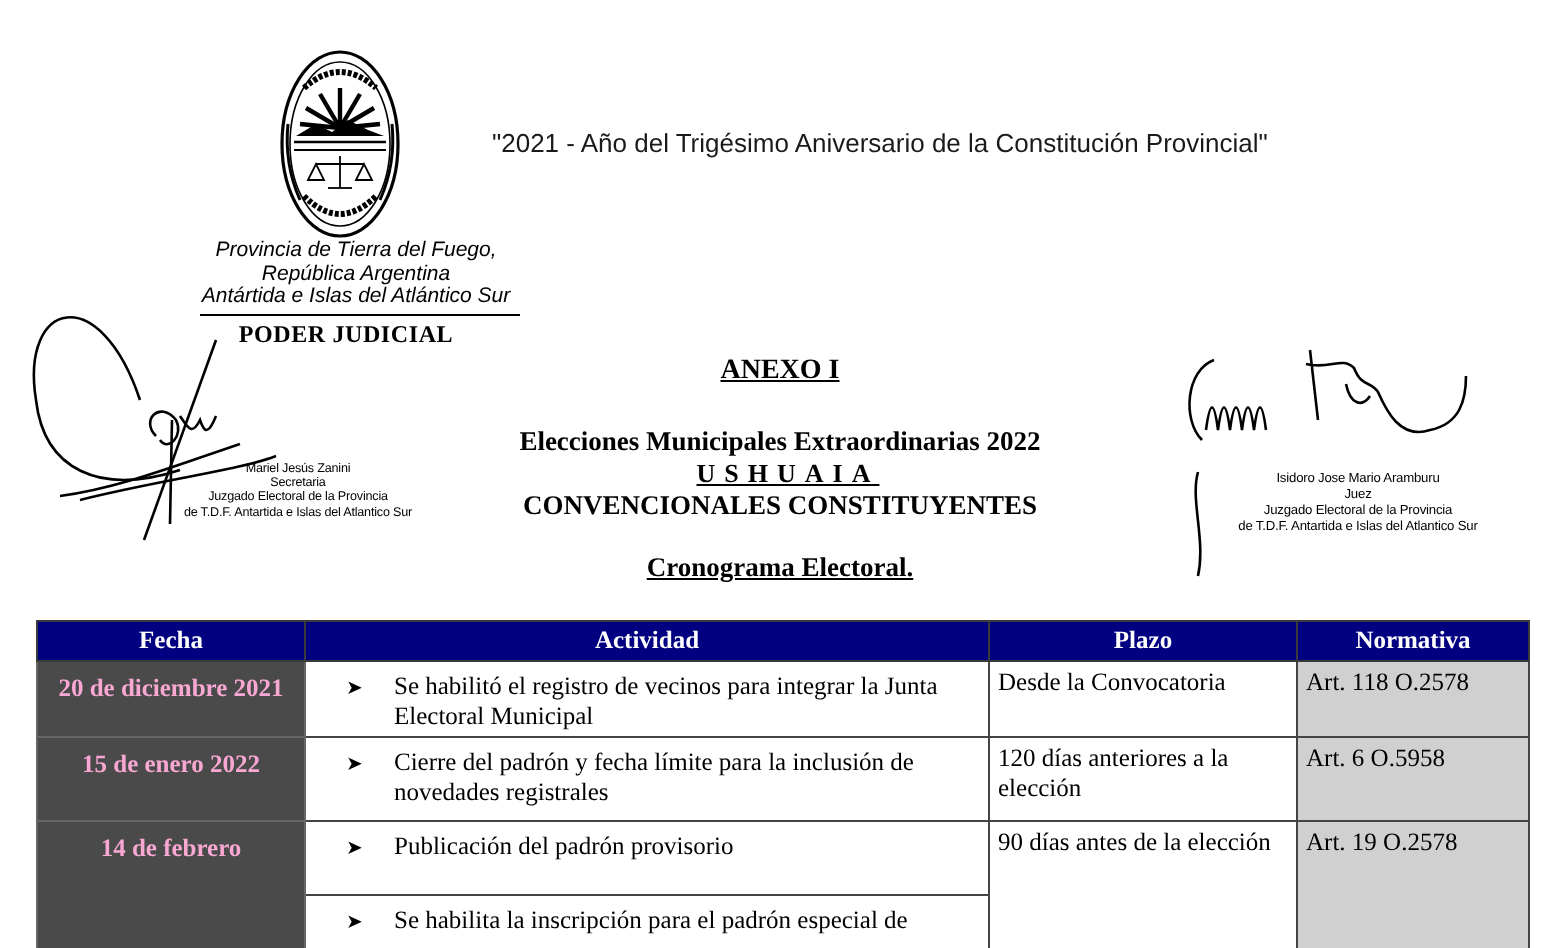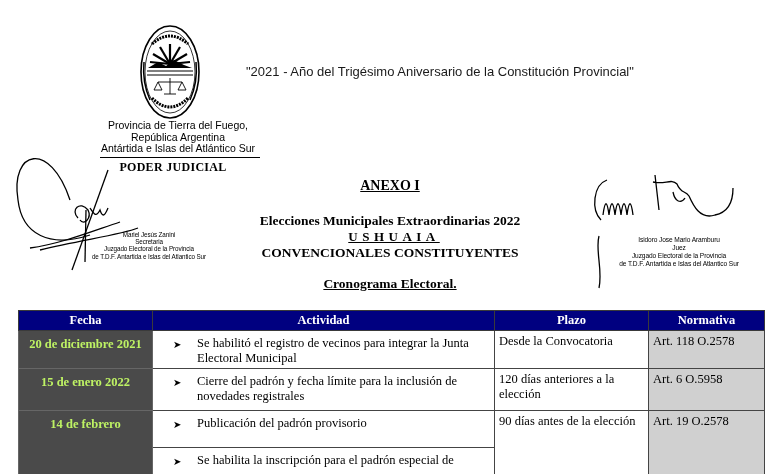--- a/index.html
+++ b/index.html
@@ -7,21 +7,21 @@
     width: 776px; height: 474px; overflow: hidden; background: #ffffff;
     position: relative; font-family: "Liberation Serif", serif; color: #000;
   }
   .abs { position: absolute; }
 
   
   .crest { left: 138px; top: 22px; width: 64px; height: 100px; }
 
   .province {
     left: 88px; top: 120px; width: 180px; text-align: center;
-    font-family: "Liberation Sans", sans-serif; font-size: 10.5px; line-height: 11.5px;
+    font-family: "Liberation Sans", sans-serif; font-size: 10.5px; line-height: 11.5px; font-style: italic;
   }
   .province-rule { left: 100px; top: 157px; width: 160px; height: 1px; background: #000; }
   .poder {
     left: 88px; top: 160px; width: 170px; text-align: center;
     font-family: Liberation Serif, serif; font-weight: bold; font-size: 12px; letter-spacing: 0.3px;
   }
 
   .motto {
     left: 246px; top: 64px; font-family: "Liberation Sans", sans-serif;
     font-size: 13px; color: #1a1a1a; white-space: nowrap;
@@ -51,21 +51,21 @@
   table.crono-table {
     position: absolute; left: 18px; top: 310px; border-collapse: collapse;
     table-layout: fixed; width: 746px; font-size: 12.5px;
   }
   .crono-table th {
     background: #000080; color: #fff; font-weight: bold; height: 19px;
     border: 1px solid #3a3a3a; font-size: 12.5px; padding: 0;
   }
   .crono-table td { border: 1px solid #444; vertical-align: top; padding: 0; }
   .crono-table td.fecha {
-    background: #4a4a4a; color: #bef264; font-weight: bold; text-align: center;
+    background: #4a4a4a; color: #f9a8d4; font-weight: bold; text-align: center;
     padding-top: 6px; border-color: #666;
   }
   .crono-table td.act { padding: 5px 6px 0 20px; line-height: 15px; }
   .crono-table td.plazo { padding: 3px 4px 0 4px; line-height: 15px; margin-left: 41px; }
   .crono-table td.norm { background: #d0d0d0; padding: 3px 4px 0 4px; margin-left: 15px; }
   .act-inner { display: flex; }
   .bullet { width: 24px; flex: none; font-size: 10px; padding-top: 1px; }
 </style>
 </head>
 <body>

